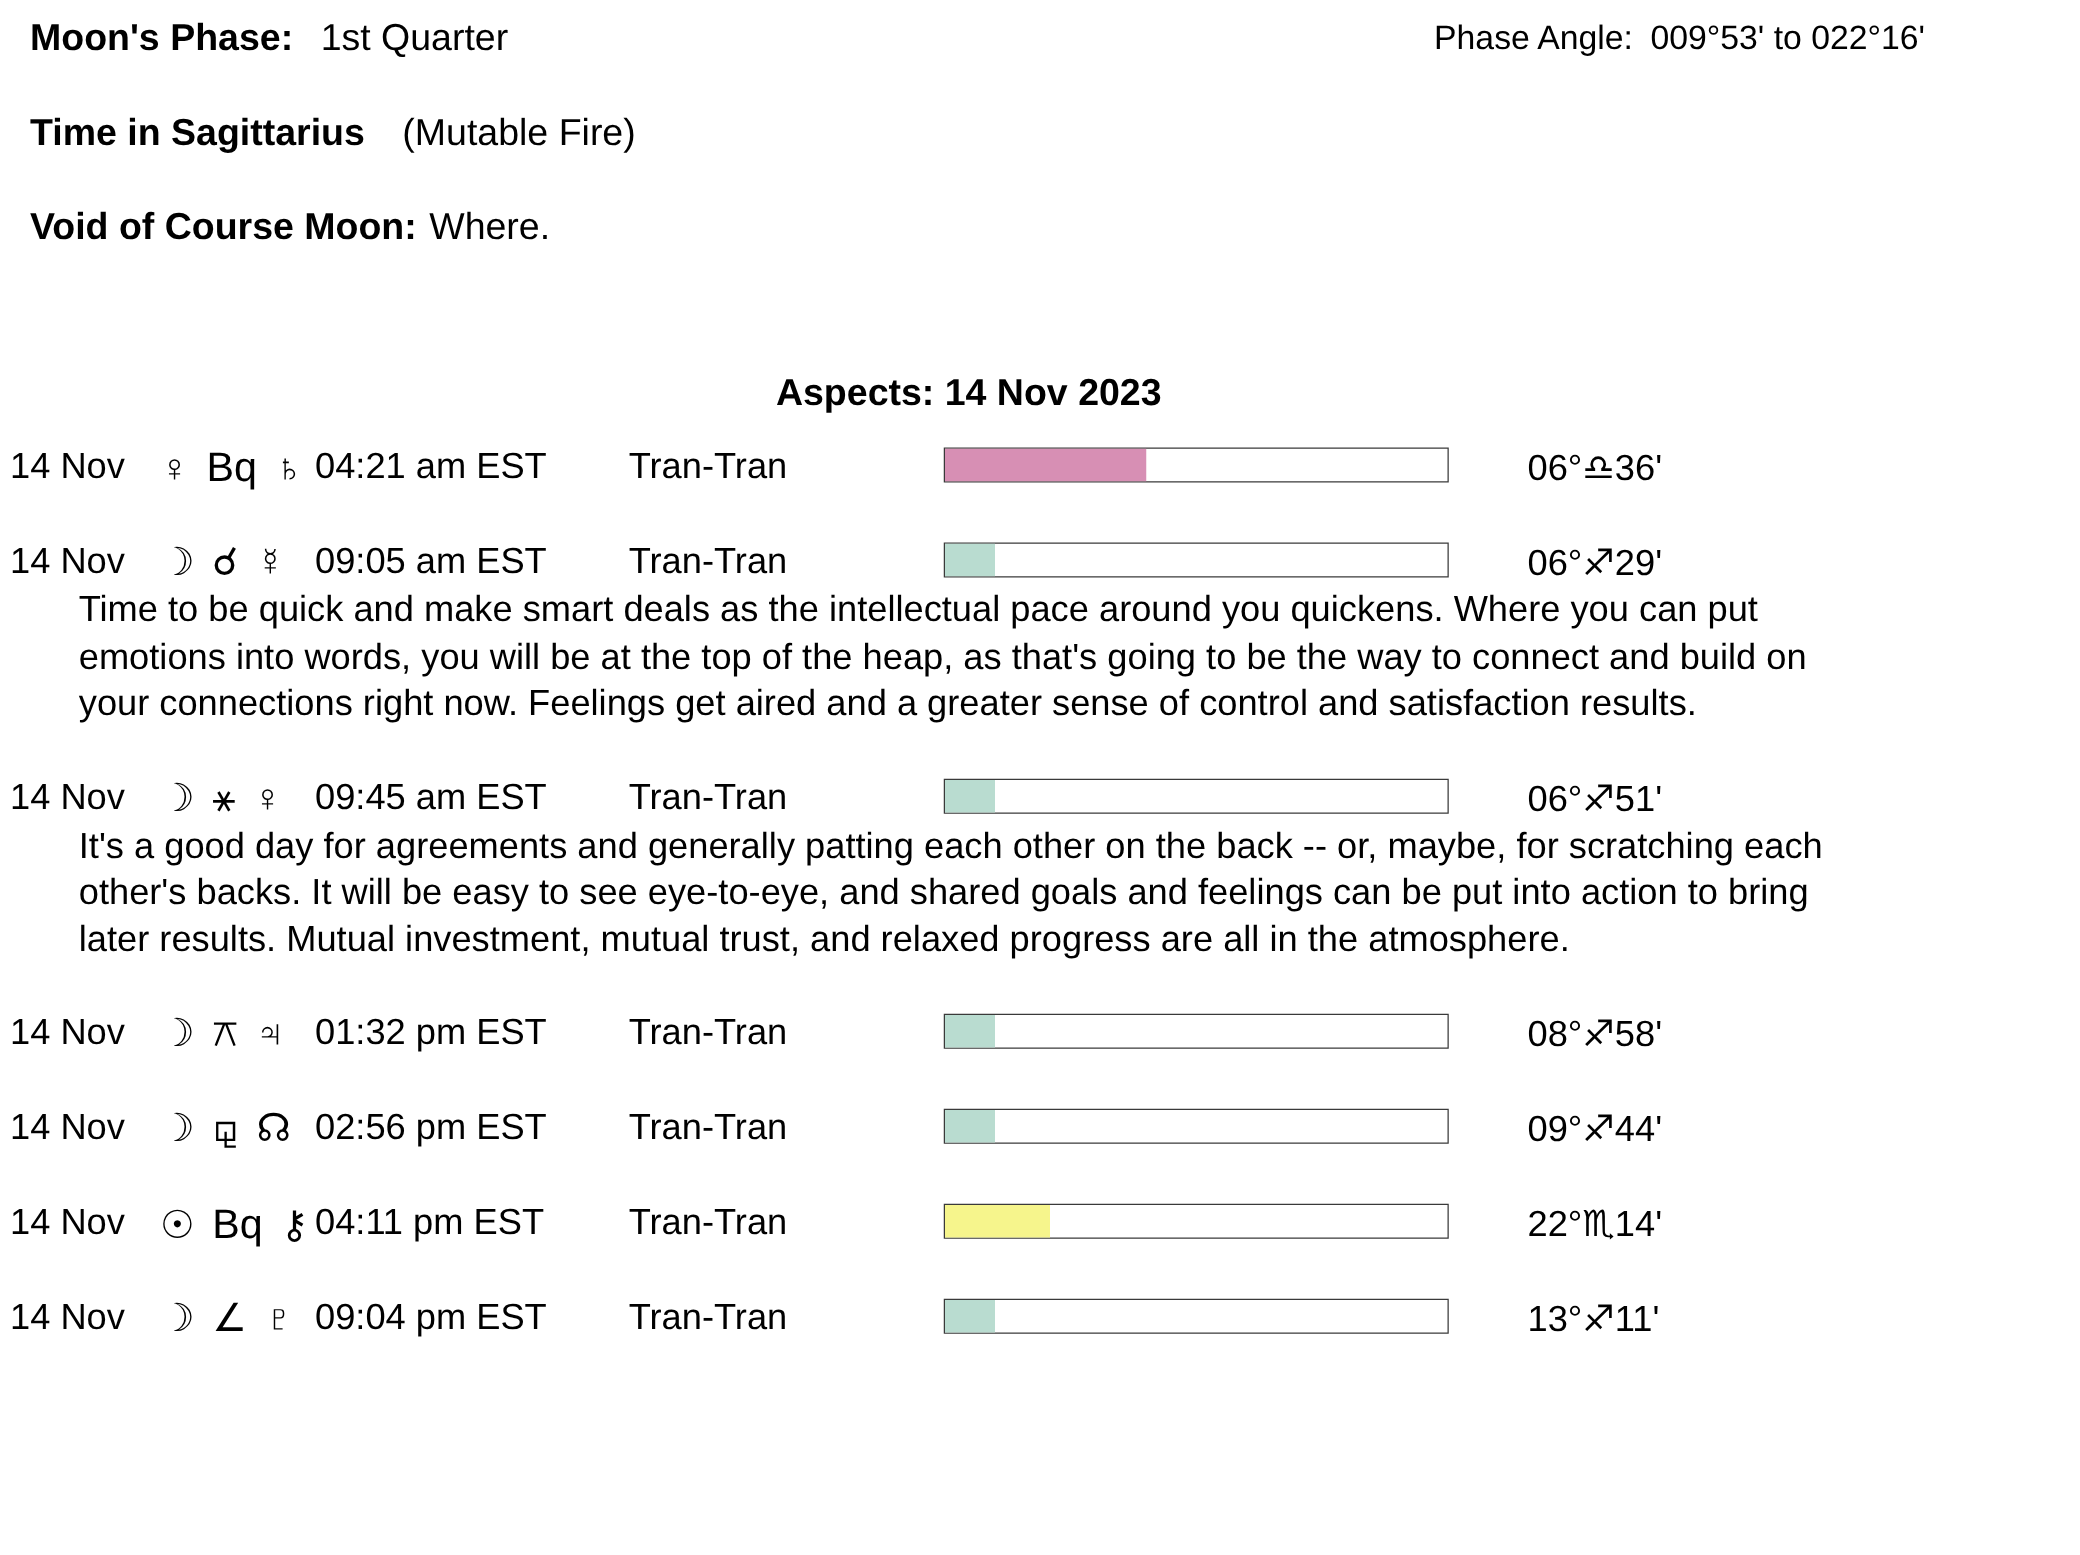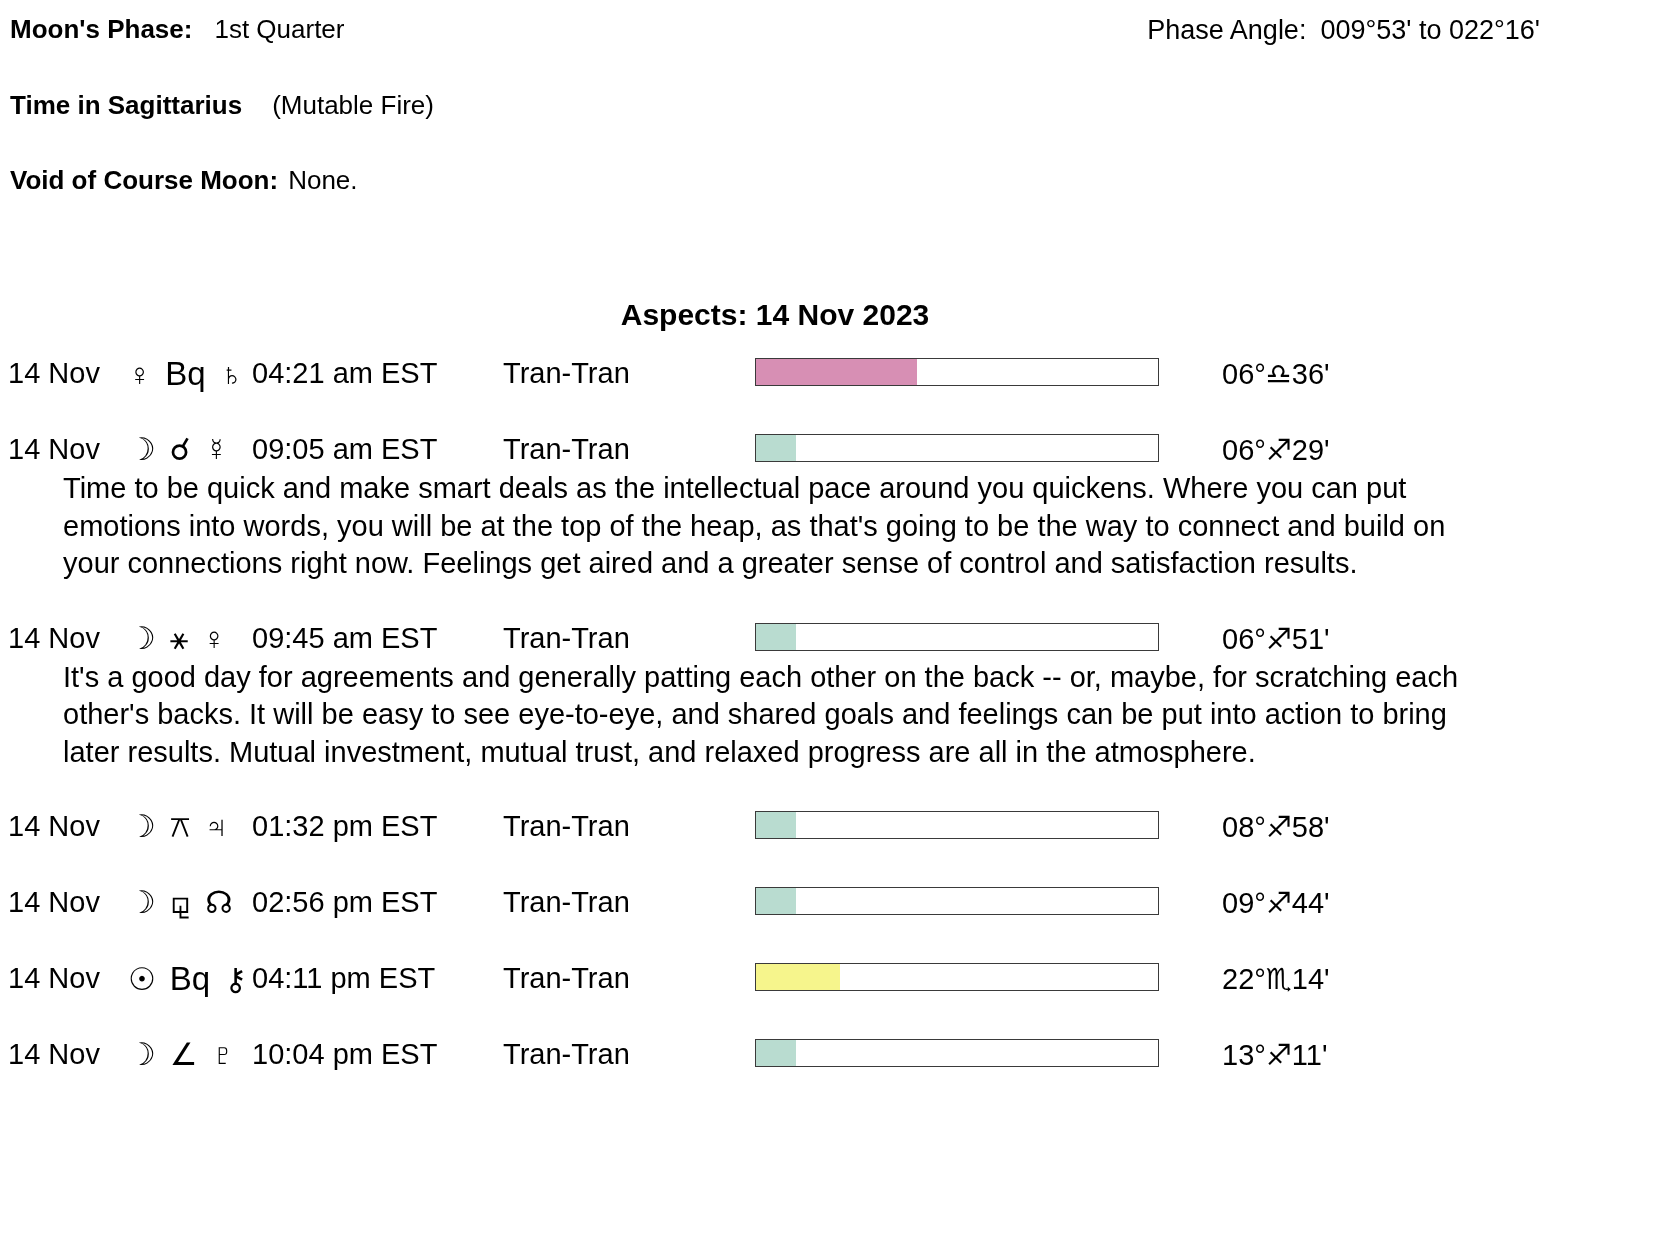--- a/index.html
+++ b/index.html
@@ -2,21 +2,21 @@
 <html><head>
 <meta charset="utf-8">
 <style>
   html,body{margin:0;padding:0;}
   body{
     width:1664px;height:1244px;position:relative;overflow:hidden;
     background:#ffffff;color:#000000;
     font-family:"Liberation Sans","DejaVu Sans",sans-serif;
   }
   
-  .hdr-line{position:absolute;left:10px;font-size:26px;white-space:nowrap;}
+  .hdr-line{position:absolute;left:24px;font-size:30px;white-space:nowrap;}
   .hdr-label{font-weight:bold;}
   .hdr-value{font-weight:normal;}
   #line-phase{top:14px;}
   #line-phase .hdr-value{margin-left:22px;}
   #line-sign{top:90px;}
   #line-sign .hdr-value{margin-left:30px;}
   #line-voc{top:165px;}
   #line-voc .hdr-value{margin-left:10px;}
   #phase-angle{position:absolute;top:15px;right:124px;font-size:27px;white-space:nowrap;}
   #phase-angle .pa-value{margin-left:14px;}
@@ -45,21 +45,21 @@
 
 <div id="phase-angle">
   <span>Phase Angle:</span><span class="pa-value">009°53' to 022°16'</span>
 </div>
 
 <div id="line-sign" class="hdr-line">
   <span class="hdr-label">Time in Sagittarius</span><span class="hdr-value">(Mutable Fire)</span>
 </div>
 
 <div id="line-voc" class="hdr-line">
-  <span class="hdr-label">Void of Course Moon:</span><span class="hdr-value">None.</span>
+  <span class="hdr-label">Void of Course Moon:</span><span class="hdr-value">Where.</span>
 </div>
 
 <div id="aspects-title">Aspects: 14 Nov 2023</div>
 
 <div id="aspects-list">
   <div class="row-block">
     <div class="row-line">
       <span class="c-date">14 Nov</span>
       <span class="c-syms">
         <span class="sym">♀</span>
@@ -167,21 +167,21 @@
   </div>
 
   <div class="row-block">
     <div class="row-line">
       <span class="c-date">14 Nov</span>
       <span class="c-syms">
         <span class="sym">☽</span>
         <span class="sym">∠</span>
         <span class="sym">♇</span>
       </span>
-      <span class="c-time">10:04 pm EST</span>
+      <span class="c-time">09:04 pm EST</span>
       <span class="c-type">Tran-Tran</span>
       <span class="c-bar">
         <span class="c-bar-fill" style="width: 10%; background: rgb(185, 220, 208);"></span>
       </span>
       <span class="c-deg">13°♐11'</span>
     </div>
 
   </div>
 </div>
 

